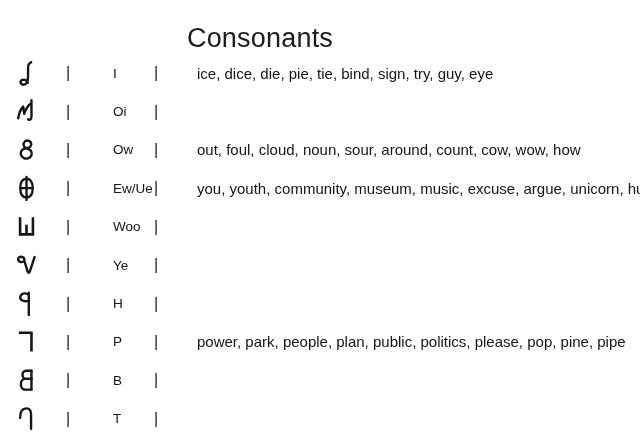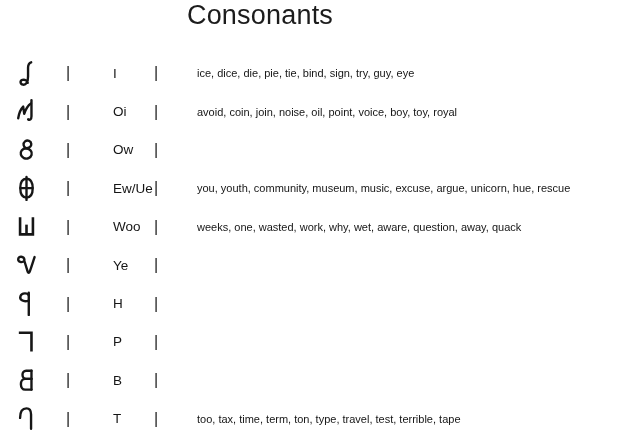--- a/index.html
+++ b/index.html
@@ -8,21 +8,21 @@
     width: 640px; height: 439px;
     font-family: "Liberation Sans", sans-serif;
     color: #1a1a1a;
     overflow: hidden;
     position: relative;
   }
   .title-wrap {
     width: 520px;
     height: 54px;
     display: flex;
-    align-items: flex-start;
+    align-items: flex-end;
     justify-content: center;
   }
   .title {
     font-size: 27px;
     font-weight: 400;
     letter-spacing: 0.2px;
     color: #1c1c1c;
   }
   .rows { width: 100%; }
   .row {
@@ -46,21 +46,21 @@
   }
   .cell-label {
     padding-left: 19px;
     font-size: 13.5px;
     white-space: nowrap;
     overflow: visible;
     color: #151515;
   }
   .cell-words {
     padding-left: 23px;
-    font-size: 11px;
+    font-size: 15px;
     white-space: nowrap;
     color: #151515;
   }
   .glyph { stroke: #161616; fill: none; stroke-width: 2.3; stroke-linecap: round; stroke-linejoin: round; }
   .glyph-sharp { stroke: #161616; fill: none; stroke-width: 2.5; stroke-linecap: butt; stroke-linejoin: miter; }
 </style>
 </head>
 <body>
 
 <svg width="0" height="0" style="position:absolute" aria-hidden="true">
@@ -125,32 +125,32 @@
 
   <div class="row">
     <div class="cell-symbol">
       <svg width="27" height="29">
           <use href="#glyph-oi"></use>
         </svg>
     </div>
     <div class="pipe">|</div>
     <div class="cell-label">Oi</div>
     <div class="pipe">|</div>
-    <div class="cell-words">avoid, coin, join, noise, oil, point, voice, boy, toy, royal</div>
   </div>
 
   <div class="row">
     <div class="cell-symbol">
       <svg width="27" height="29">
           <use href="#glyph-ow"></use>
         </svg>
     </div>
     <div class="pipe">|</div>
     <div class="cell-label">Ow</div>
     <div class="pipe">|</div>
+    <div class="cell-words">out, foul, cloud, noun, sour, around, count, cow, wow, how</div>
   </div>
 
   <div class="row">
     <div class="cell-symbol">
       <svg width="27" height="29">
           <use href="#glyph-ew-ue"></use>
         </svg>
     </div>
     <div class="pipe">|</div>
     <div class="cell-label">Ew/Ue</div>
@@ -160,21 +160,20 @@
 
   <div class="row">
     <div class="cell-symbol">
       <svg width="27" height="29">
           <use href="#glyph-woo"></use>
         </svg>
     </div>
     <div class="pipe">|</div>
     <div class="cell-label">Woo</div>
     <div class="pipe">|</div>
-    <div class="cell-words">weeks, one, wasted, work, why, wet, aware, question, away, quack</div>
   </div>
 
   <div class="row">
     <div class="cell-symbol">
       <svg width="27" height="29">
           <use href="#glyph-ye"></use>
         </svg>
     </div>
     <div class="pipe">|</div>
     <div class="cell-label">Ye</div>
@@ -194,20 +193,21 @@
 
   <div class="row">
     <div class="cell-symbol">
       <svg width="27" height="29">
           <use href="#glyph-p"></use>
         </svg>
     </div>
     <div class="pipe">|</div>
     <div class="cell-label">P</div>
     <div class="pipe">|</div>
+    <div class="cell-words">power, park, people, plan, public, politics, please, pop, pine, pipe</div>
   </div>
 
   <div class="row">
     <div class="cell-symbol">
       <svg width="27" height="29">
           <use href="#glyph-b"></use>
         </svg>
     </div>
     <div class="pipe">|</div>
     <div class="cell-label">B</div>
@@ -216,15 +216,14 @@
 
   <div class="row">
     <div class="cell-symbol">
       <svg width="27" height="29">
           <use href="#glyph-t"></use>
         </svg>
     </div>
     <div class="pipe">|</div>
     <div class="cell-label">T</div>
     <div class="pipe">|</div>
-    <div class="cell-words">too, tax, time, term, ton, type, travel, test, terrible, tape</div>
   </div>
 </div>
 
 </body></html>

